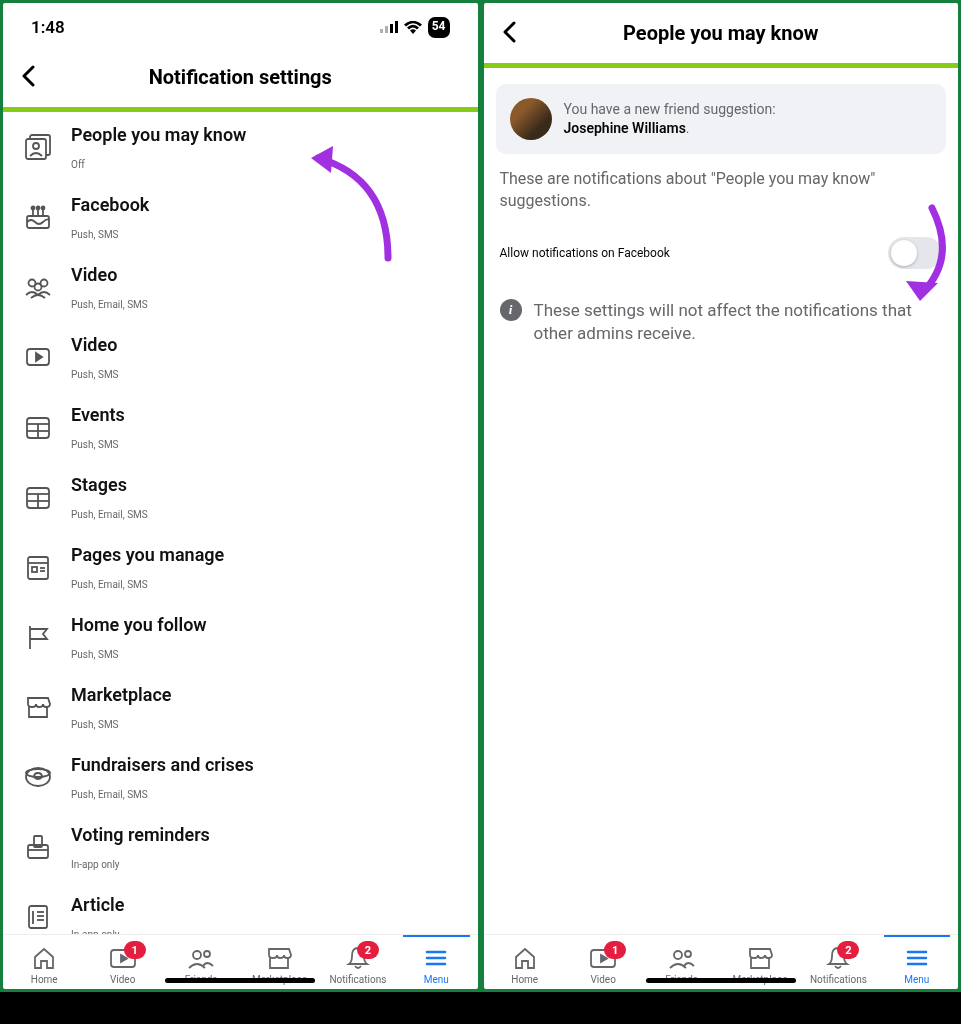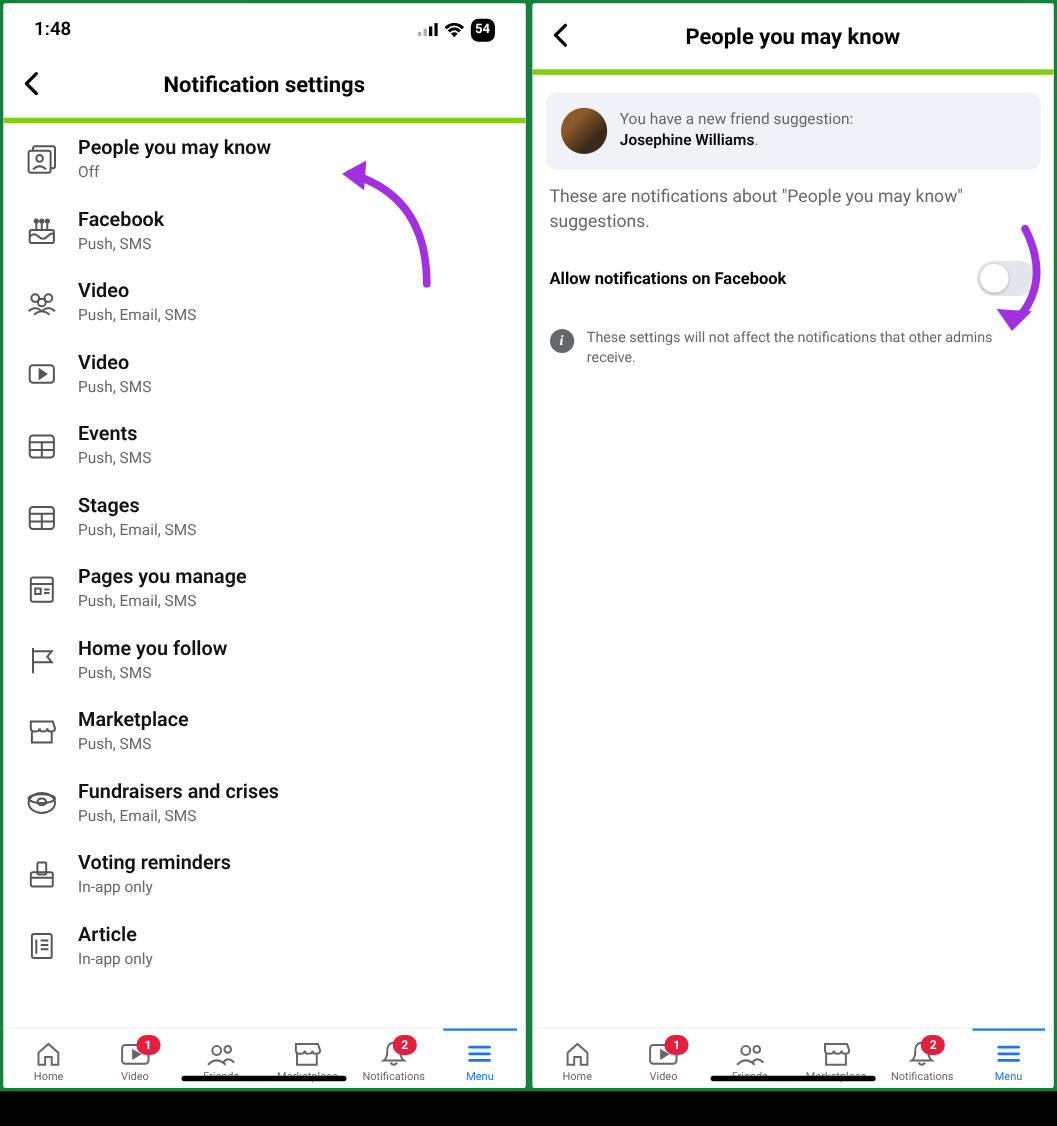--- a/index.html
+++ b/index.html
@@ -10,33 +10,33 @@
 .sb-right{display:flex;align-items:center;gap:6px}
 .sb-loc{font-size:16px}
 .header{display:flex;align-items:flex-start;position:relative;padding:18px 16px;border-bottom:5px solid #84cc16}
 .back-btn{position:absolute;left:18px;font-size:22px;font-weight:700;cursor:pointer}
 .header-title{flex:1;text-align:center;font-size:20px;font-weight:700}
 .content{flex:1;overflow:hidden}
 .setting-row{display:flex;align-items:center;padding:12px 18px;cursor:pointer}
 .setting-icon{width:34px;height:34px;margin-right:16px;display:flex;align-items:center;justify-content:center;color:#555}
 .setting-text{display:flex;flex-direction:column}
 .setting-label{font-size:18px;font-weight:600;color:#111}
-.setting-sub{font-size:14px;color:#65676b;margin-top:4px}
+.setting-sub{font-size:10px;color:#65676b;margin-top:14px}
 .suggestion-card{margin:16px 12px 14px;background:#f0f2f5;border-radius:10px;padding:14px;display:flex;align-items:center;gap:12px}
 .avatar{width:42px;height:42px;border-radius:50%;background:linear-gradient(135deg,#8b5a2b 30%,#3a2a1a 70%);flex-shrink:0}
 .sugg-text{font-size:14px;color:#65676b;line-height:1.35}
 .sugg-name{font-weight:600;color:#050505}
 .desc{font-size:16px;color:#65676b;padding:0 16px 14px;line-height:1.35}
 .toggle-row{display:flex;align-items:center;justify-content:space-between;padding:12px 16px 20px}
-.toggle-label{font-size:15px;font-weight:700;color:#050505}
+.toggle-label{font-size:12px;font-weight:400;color:#050505}
 .toggle{width:54px;height:32px;background:#e4e6eb;border-radius:16px;position:relative;cursor:pointer}
 .toggle::after{content:"";position:absolute;left:3px;top:3px;width:26px;height:26px;background:#fff;border-radius:50%;box-shadow:0 1px 3px rgba(0,0,0,.25)}
 .info-row{display:flex;padding:10px 16px;gap:12px}
 .info-icon{width:22px;height:22px;border-radius:50%;background:#65676b;color:#fff;display:flex;align-items:center;justify-content:center;font-size:13px;font-weight:700;flex-shrink:0;font-family:Georgia,serif;font-style:italic}
-.info-text{font-size:13px;color:#65676b;line-height:1.35}
+.info-text{font-size:17px;color:#65676b;line-height:1.35}
 .bottom-nav{display:flex;justify-content:space-around;align-items:flex-end;padding:6px 2px 4px;border-top:1px solid #eee;position:relative}
 .nav-item{flex:1;display:flex;flex-direction:column;align-items:center;gap:3px;cursor:pointer;position:relative;padding-top:4px}
 .nav-icon{height:26px;display:flex;align-items:center;justify-content:center;color:#65676b;position:relative}
 .nav-label{font-size:10px;color:#65676b}
 .nav-item.active .nav-icon,.nav-item.active .nav-label{color:#1877f2}
 .nav-item.active::before{content:"";position:absolute;top:-6px;left:6px;right:6px;height:2px;background:#1877f2}
 .badge{position:absolute;top:-4px;right:-8px;background:#e41e3f;color:#fff;font-size:11px;font-weight:700;min-width:18px;height:18px;border-radius:9px;display:flex;align-items:center;justify-content:center;padding:0 2px}
 .home-bar{position:absolute;bottom:6px;left:50%;transform:translateX(-50%);width:150px;height:5px;background:#000;border-radius:3px}
 .arrow-annot{position:absolute;pointer-events:none}
 svg{display:block}

